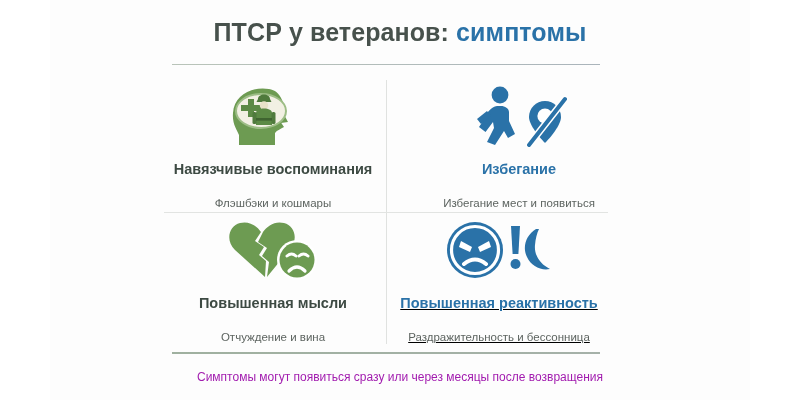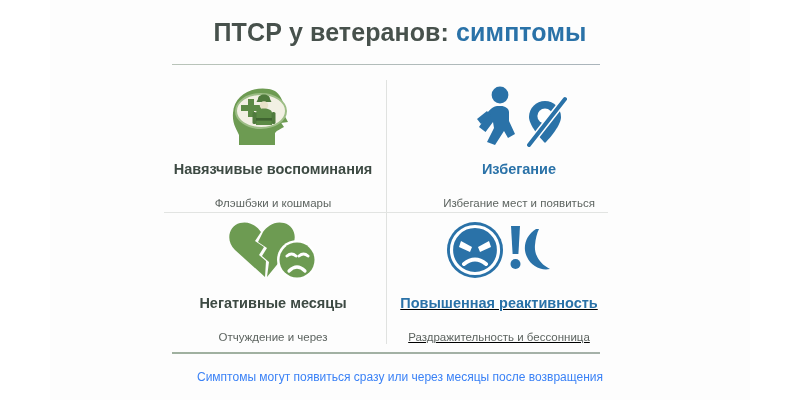--- a/index.html
+++ b/index.html
@@ -136,21 +136,21 @@
     background: linear-gradient(to right, #8fa38f, #96a49a);
     opacity: .85;
   }
   .footer-note {
     position: absolute;
     left: 50px;
     top: 370px;
     width: 700px;
     text-align: center;
     font-size: 12px;
-    color: #3b82f6;
+    color: #a21caf;
     white-space: nowrap;
   }
 </style>
 </head>
 <body>
 
 <div id="infographic">
 
   <div class="panel"></div>
 
@@ -231,22 +231,22 @@
 
           <circle cx="76" cy="41" r="20" fill="#ffffff"></circle>
           <circle cx="76" cy="41" r="17.5" fill="#6d9b52"></circle>
 
           <path d="M66 37 q4.5 -4 9 0" fill="none" stroke="#ffffff" stroke-width="3" stroke-linecap="round"></path>
           <path d="M78 37 q4.5 -4 9 0" fill="none" stroke="#ffffff" stroke-width="3" stroke-linecap="round"></path>
 
           <path d="M68 52 q8 -8 16 0" fill="none" stroke="#ffffff" stroke-width="3.2" stroke-linecap="round"></path>
         </svg>
       </div>
-      <div class="cell-heading green-head">Негативные месяцы</div>
-      <div class="cell-sub">Отчуждение и через</div>
+      <div class="cell-heading green-head">Повышенная мысли</div>
+      <div class="cell-sub">Отчуждение и вина</div>
     </div>
 
     <div class="cell cell-br">
       <div class="icon-box">
         <svg width="110" height="62" viewBox="0 0 110 62" aria-hidden="true">
 
           <circle cx="31" cy="31" r="28" fill="#2a72a8"></circle>
           <circle cx="31" cy="31" r="23.5" fill="none" stroke="#ffffff" stroke-width="3.2"></circle>
 
           <path d="M17 22 L28 28 L26 33 L15 28 Z" fill="#ffffff"></path>

